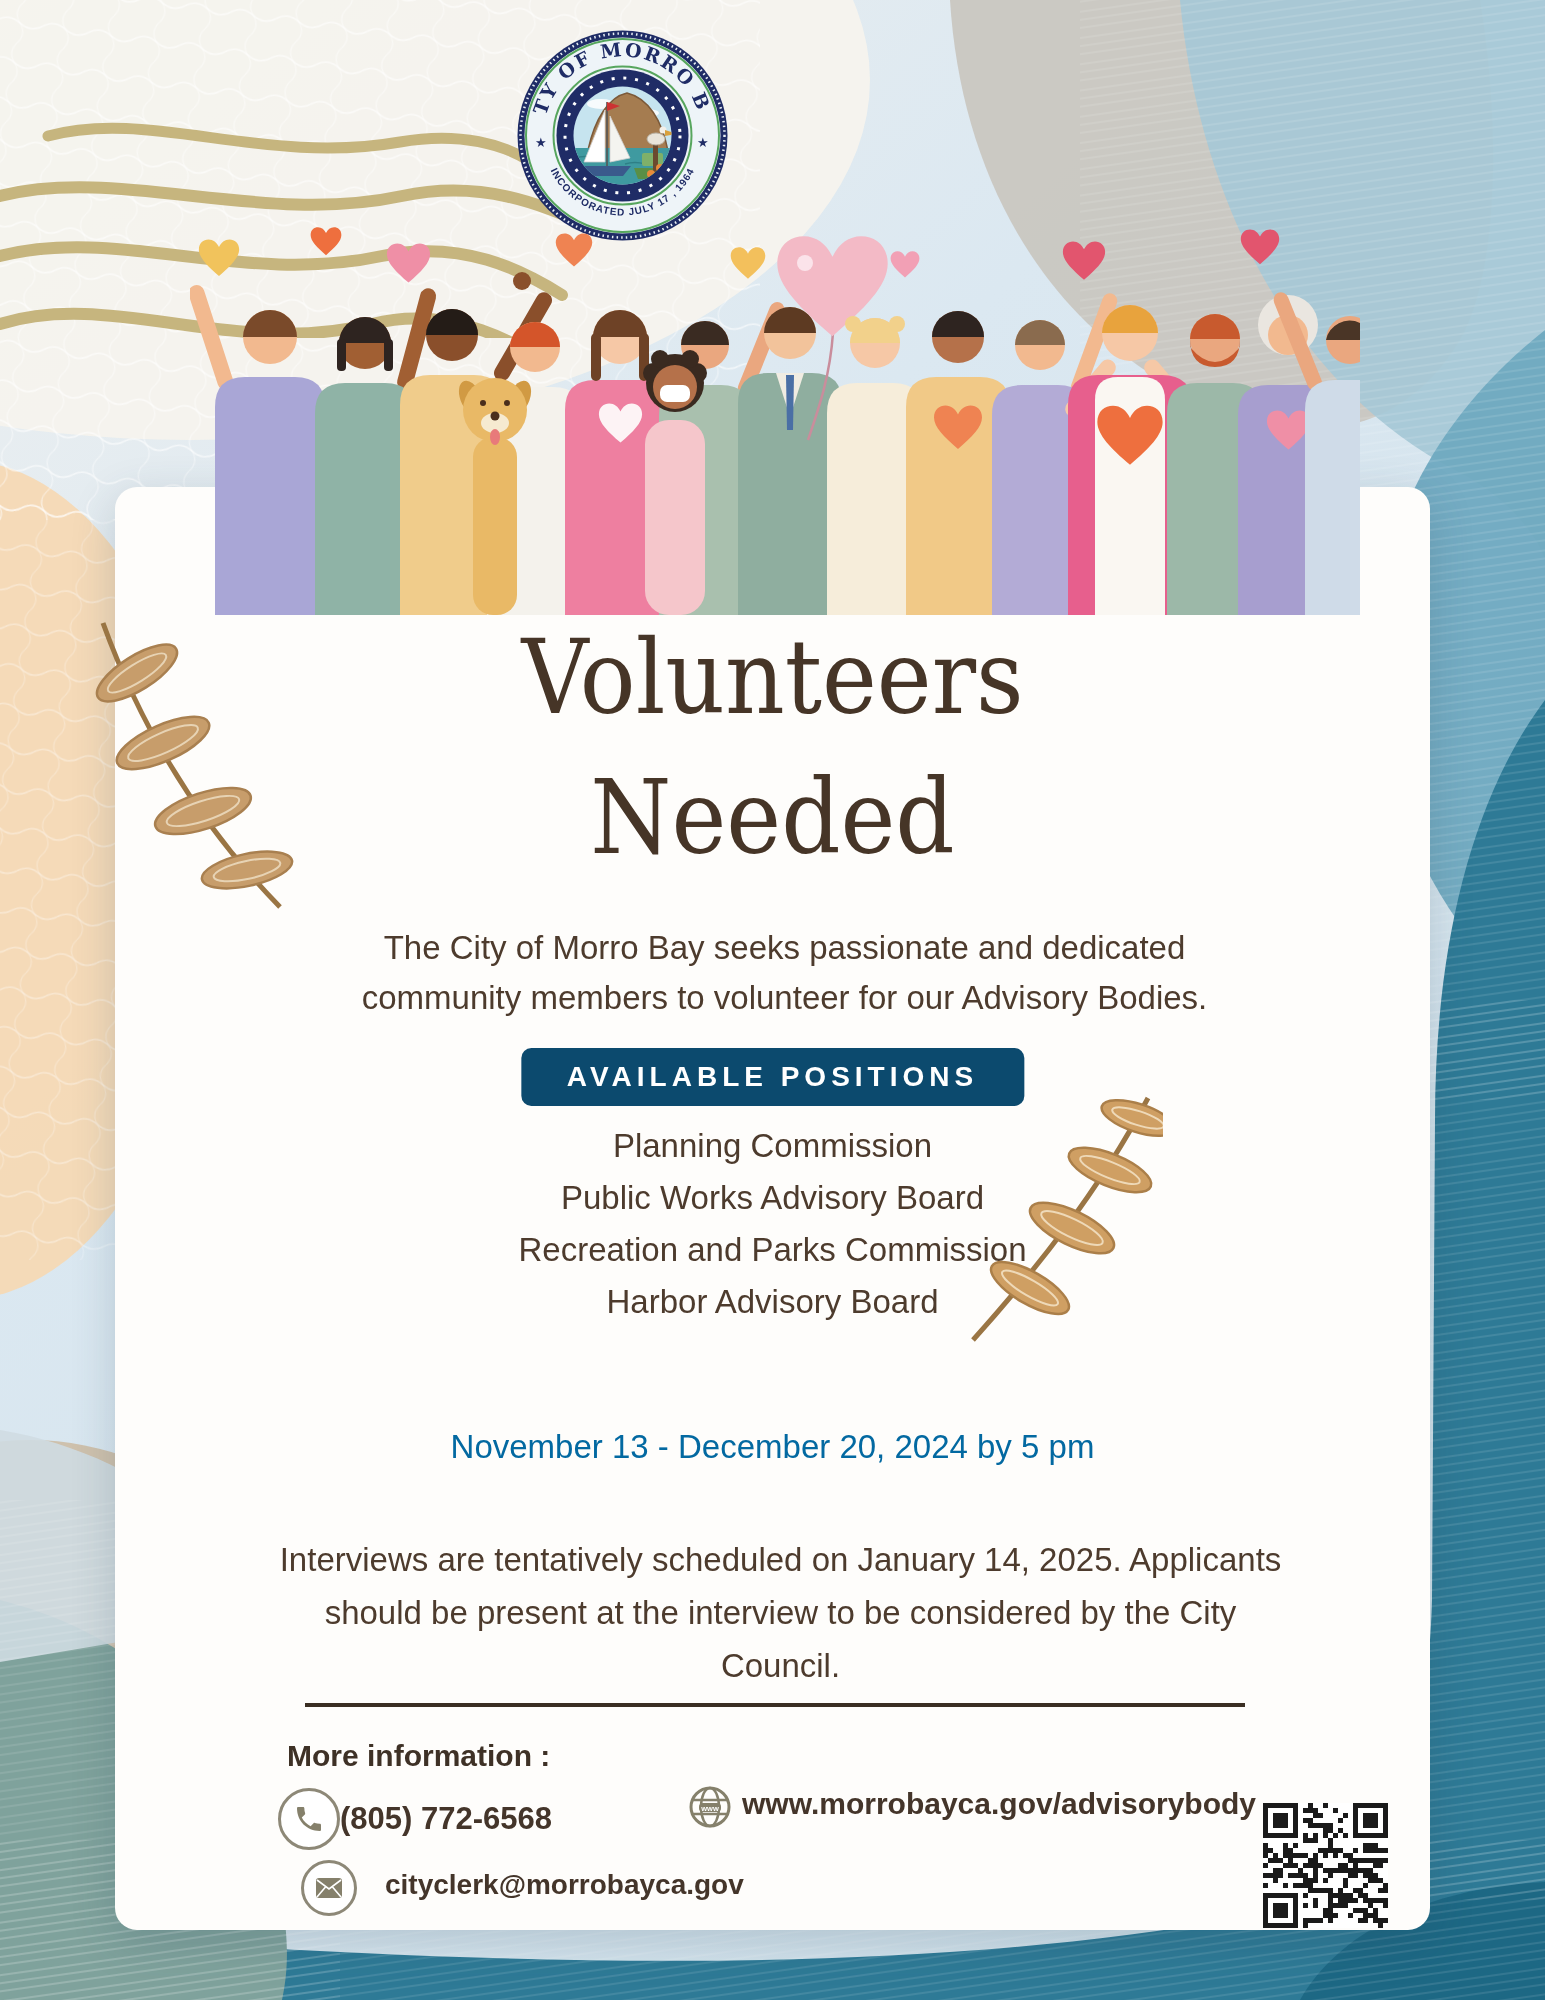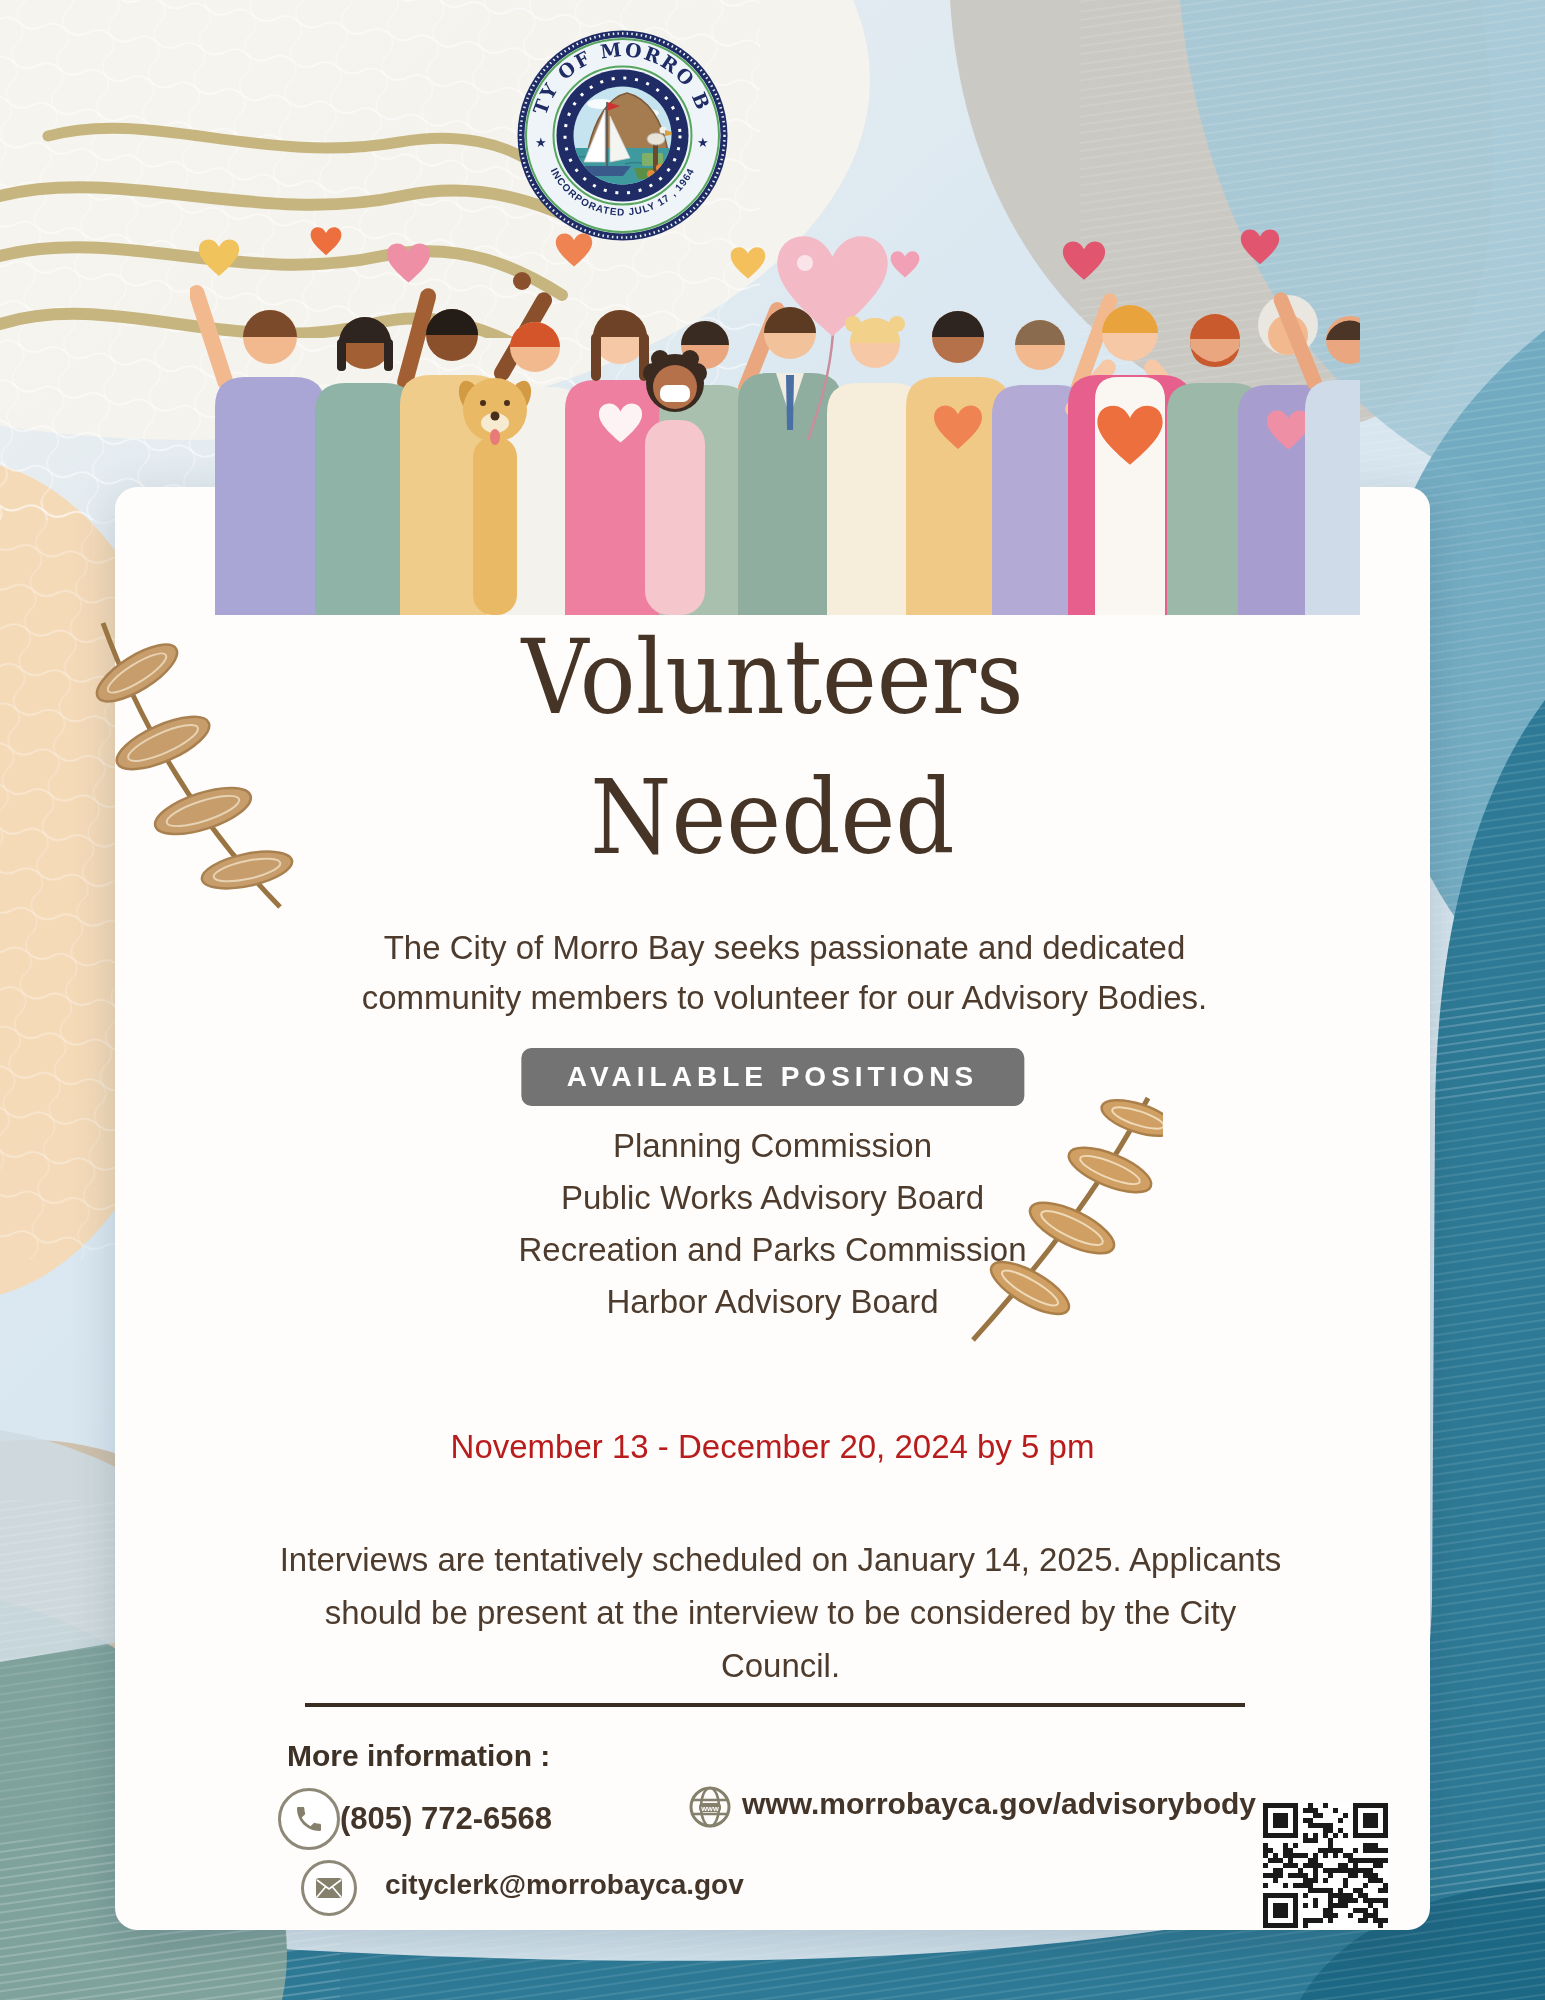--- a/index.html
+++ b/index.html
@@ -8,29 +8,29 @@
   .abs{position:absolute;}
   svg{display:block;}
   .card{position:absolute;left:115px;top:487px;width:1315px;height:1443px;
         background:#fefdfb;border-radius:22px;box-shadow:0 12px 45px rgba(40,70,90,.20);}
   .title{position:absolute;left:0;top:120px;width:100%;text-align:center;
          font-family:"DejaVu Serif",serif;font-weight:normal;color:#463527;
          font-size:103px;line-height:140px;transform:scaleX(.9);margin:0;}
   .intro{position:absolute;left:50%;transform:translateX(-50%);top:424px;width:880px;
          text-align:center;font-size:33px;line-height:50px;color:#4d3b2d;margin:12px;}
   .badge{position:absolute;left:50%;transform:translateX(-50%);
-         background:#737373;color:#ffffff;border-radius:10px;
+         background:#0c4a6e;color:#ffffff;border-radius:10px;
          font-size:28px;font-weight:bold;letter-spacing:5px;
          padding:13px 46px;white-space:nowrap;}
   .badge1{top:561px;}
   .badge2{top:858px;}
   .positions{position:absolute;left:0;top:633px;width:100%;text-align:center;
              font-size:33px;line-height:52px;color:#4d3b2d;}
   .dates{position:absolute;left:0;top:941px;width:100%;text-align:center;
-         font-size:33px;color:#b91c1c;}
+         font-size:33px;color:#0369a1;}
   .interviews{position:absolute;left:50%;transform:translateX(-50%);top:1038px;width:1010px;
               text-align:center;font-size:33px;line-height:53px;color:#4d3b2d;margin:8px;}
   .divider{position:absolute;left:190px;top:1216px;width:940px;height:4px;
            background:#3a2e23;border:none;margin:0;}
   .more-info{position:absolute;left:172px;top:1252px;font-size:30px;font-weight:bold;color:#3e3126;}
   .icon-circle{position:absolute;border:3px solid #8d8877;border-radius:50%;
                display:flex;align-items:center;justify-content:center;background:#fff;}
   .contact-text{position:absolute;font-weight:bold;color:#44352a;white-space:nowrap;}
   .phone-text{left:225px;top:1314px;font-size:31px;}
   .site-text{left:627px;top:1300px;font-size:30px;}

